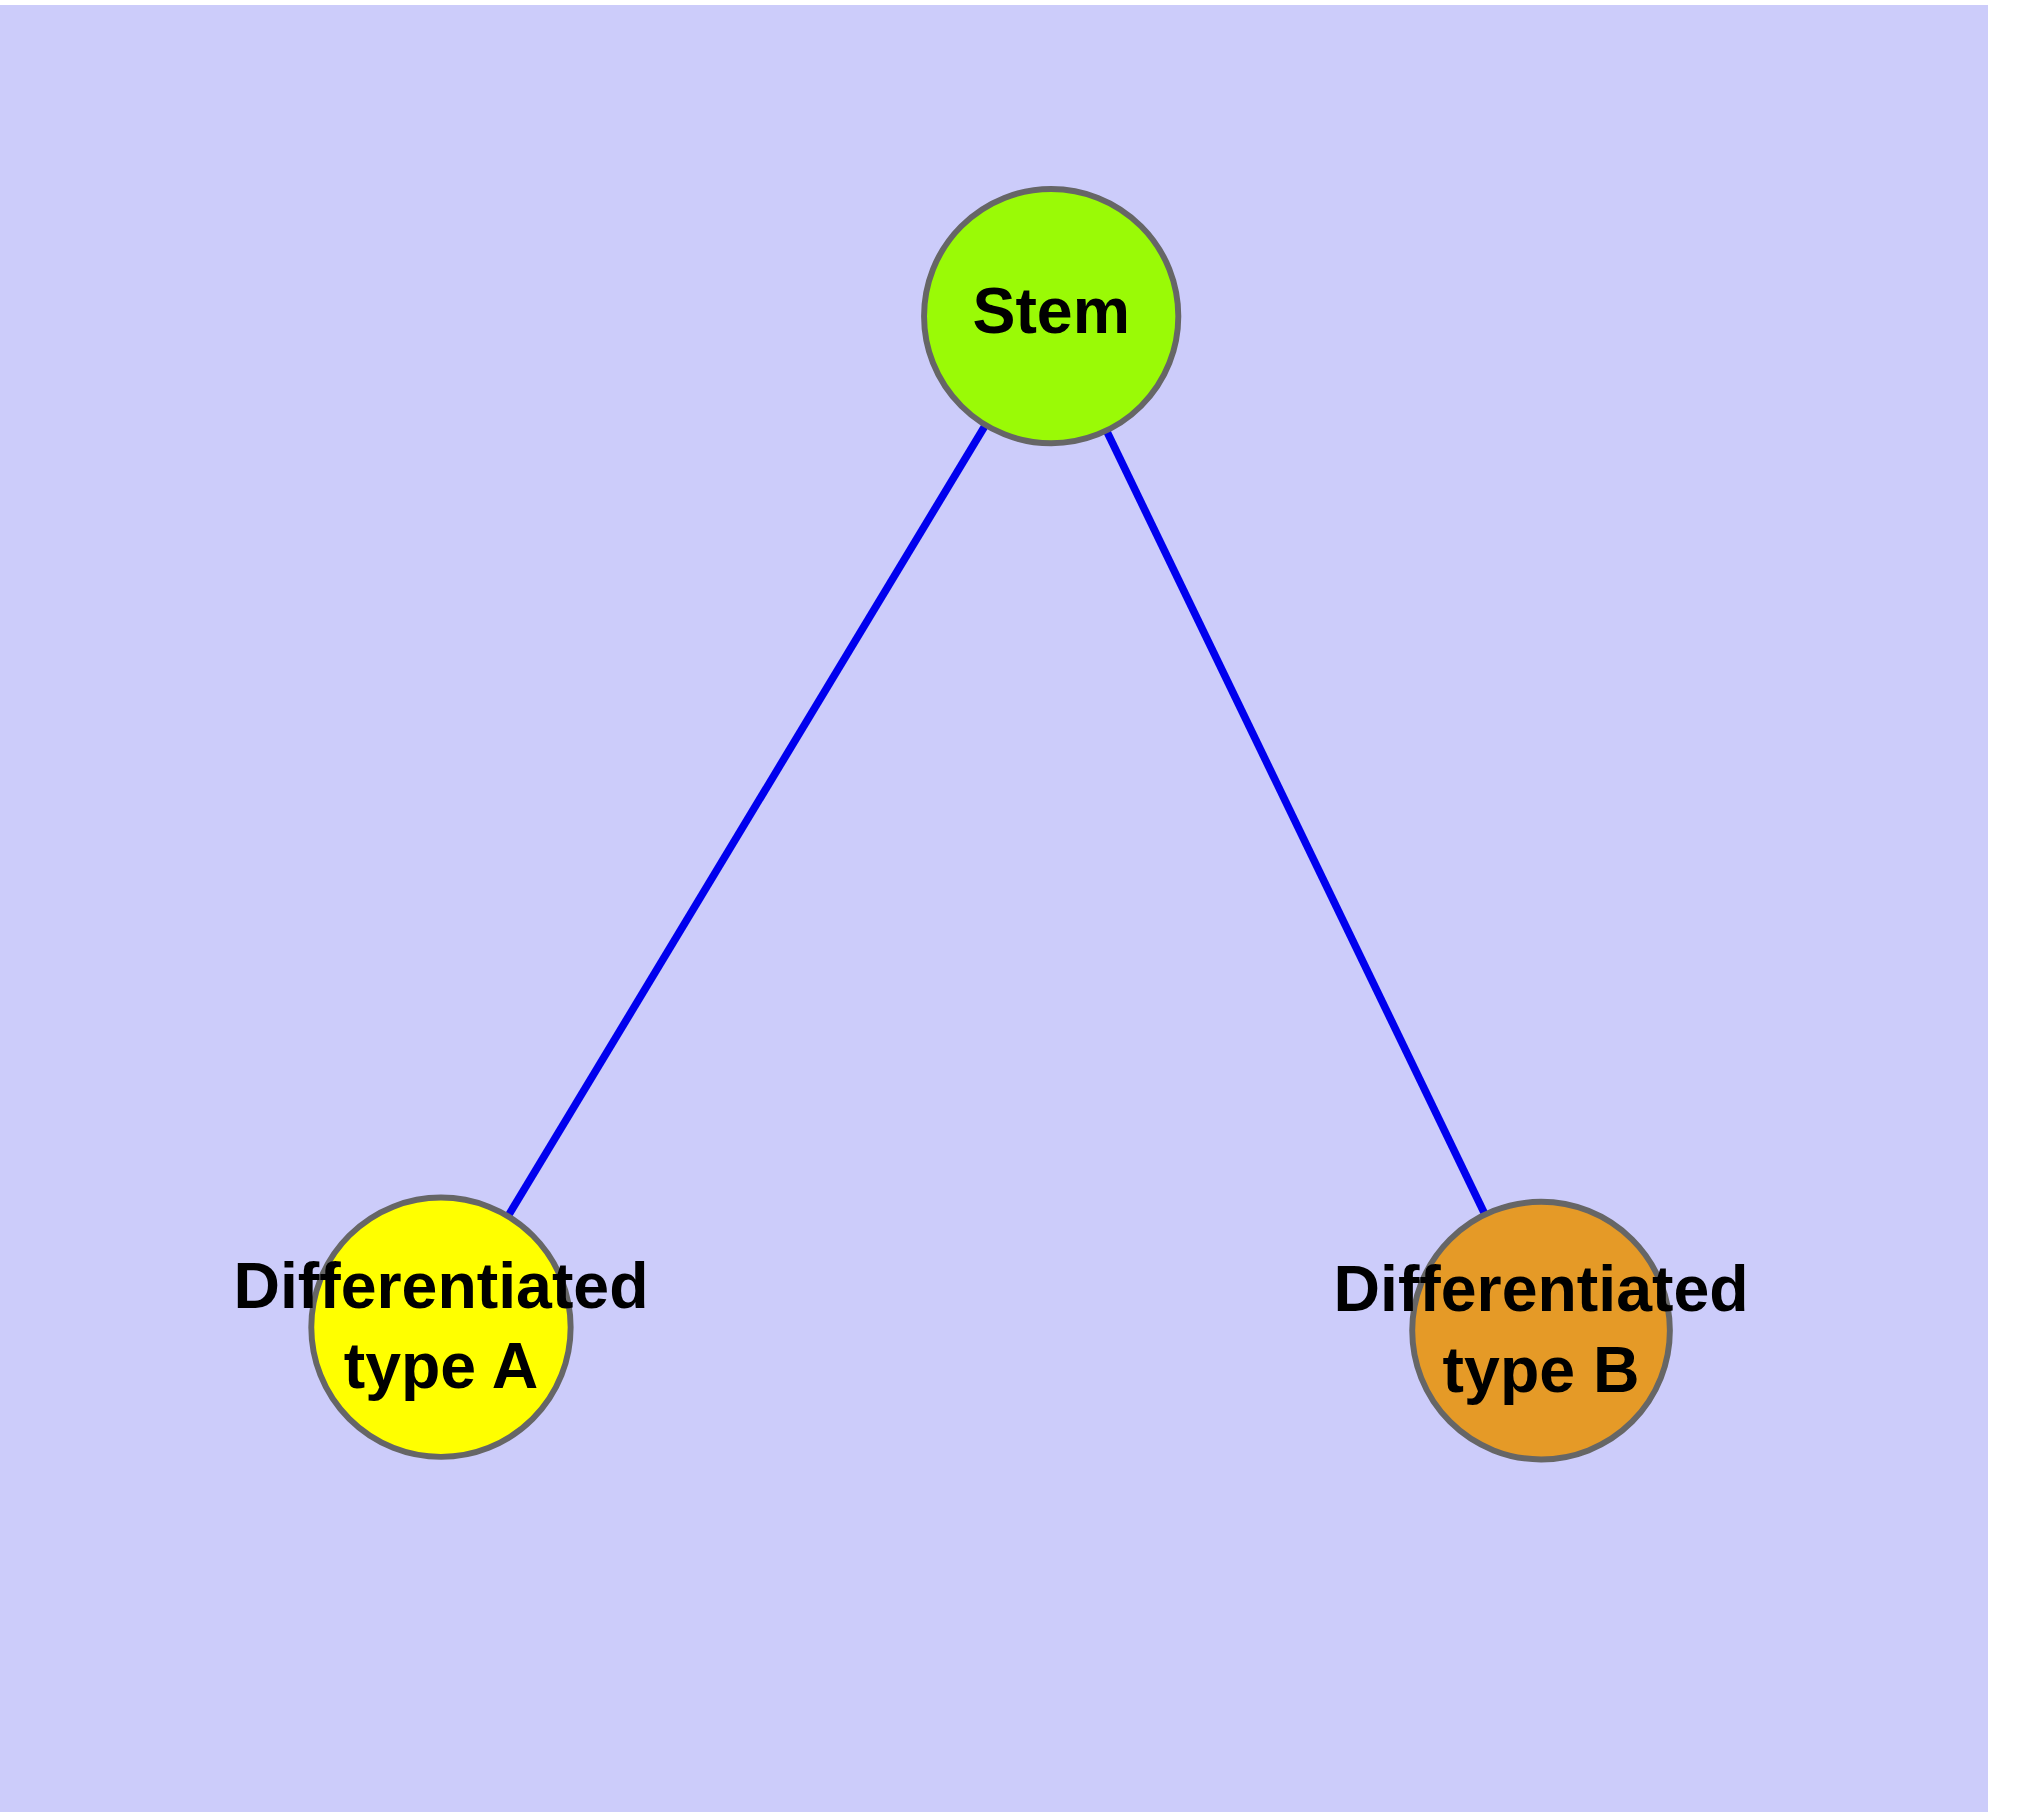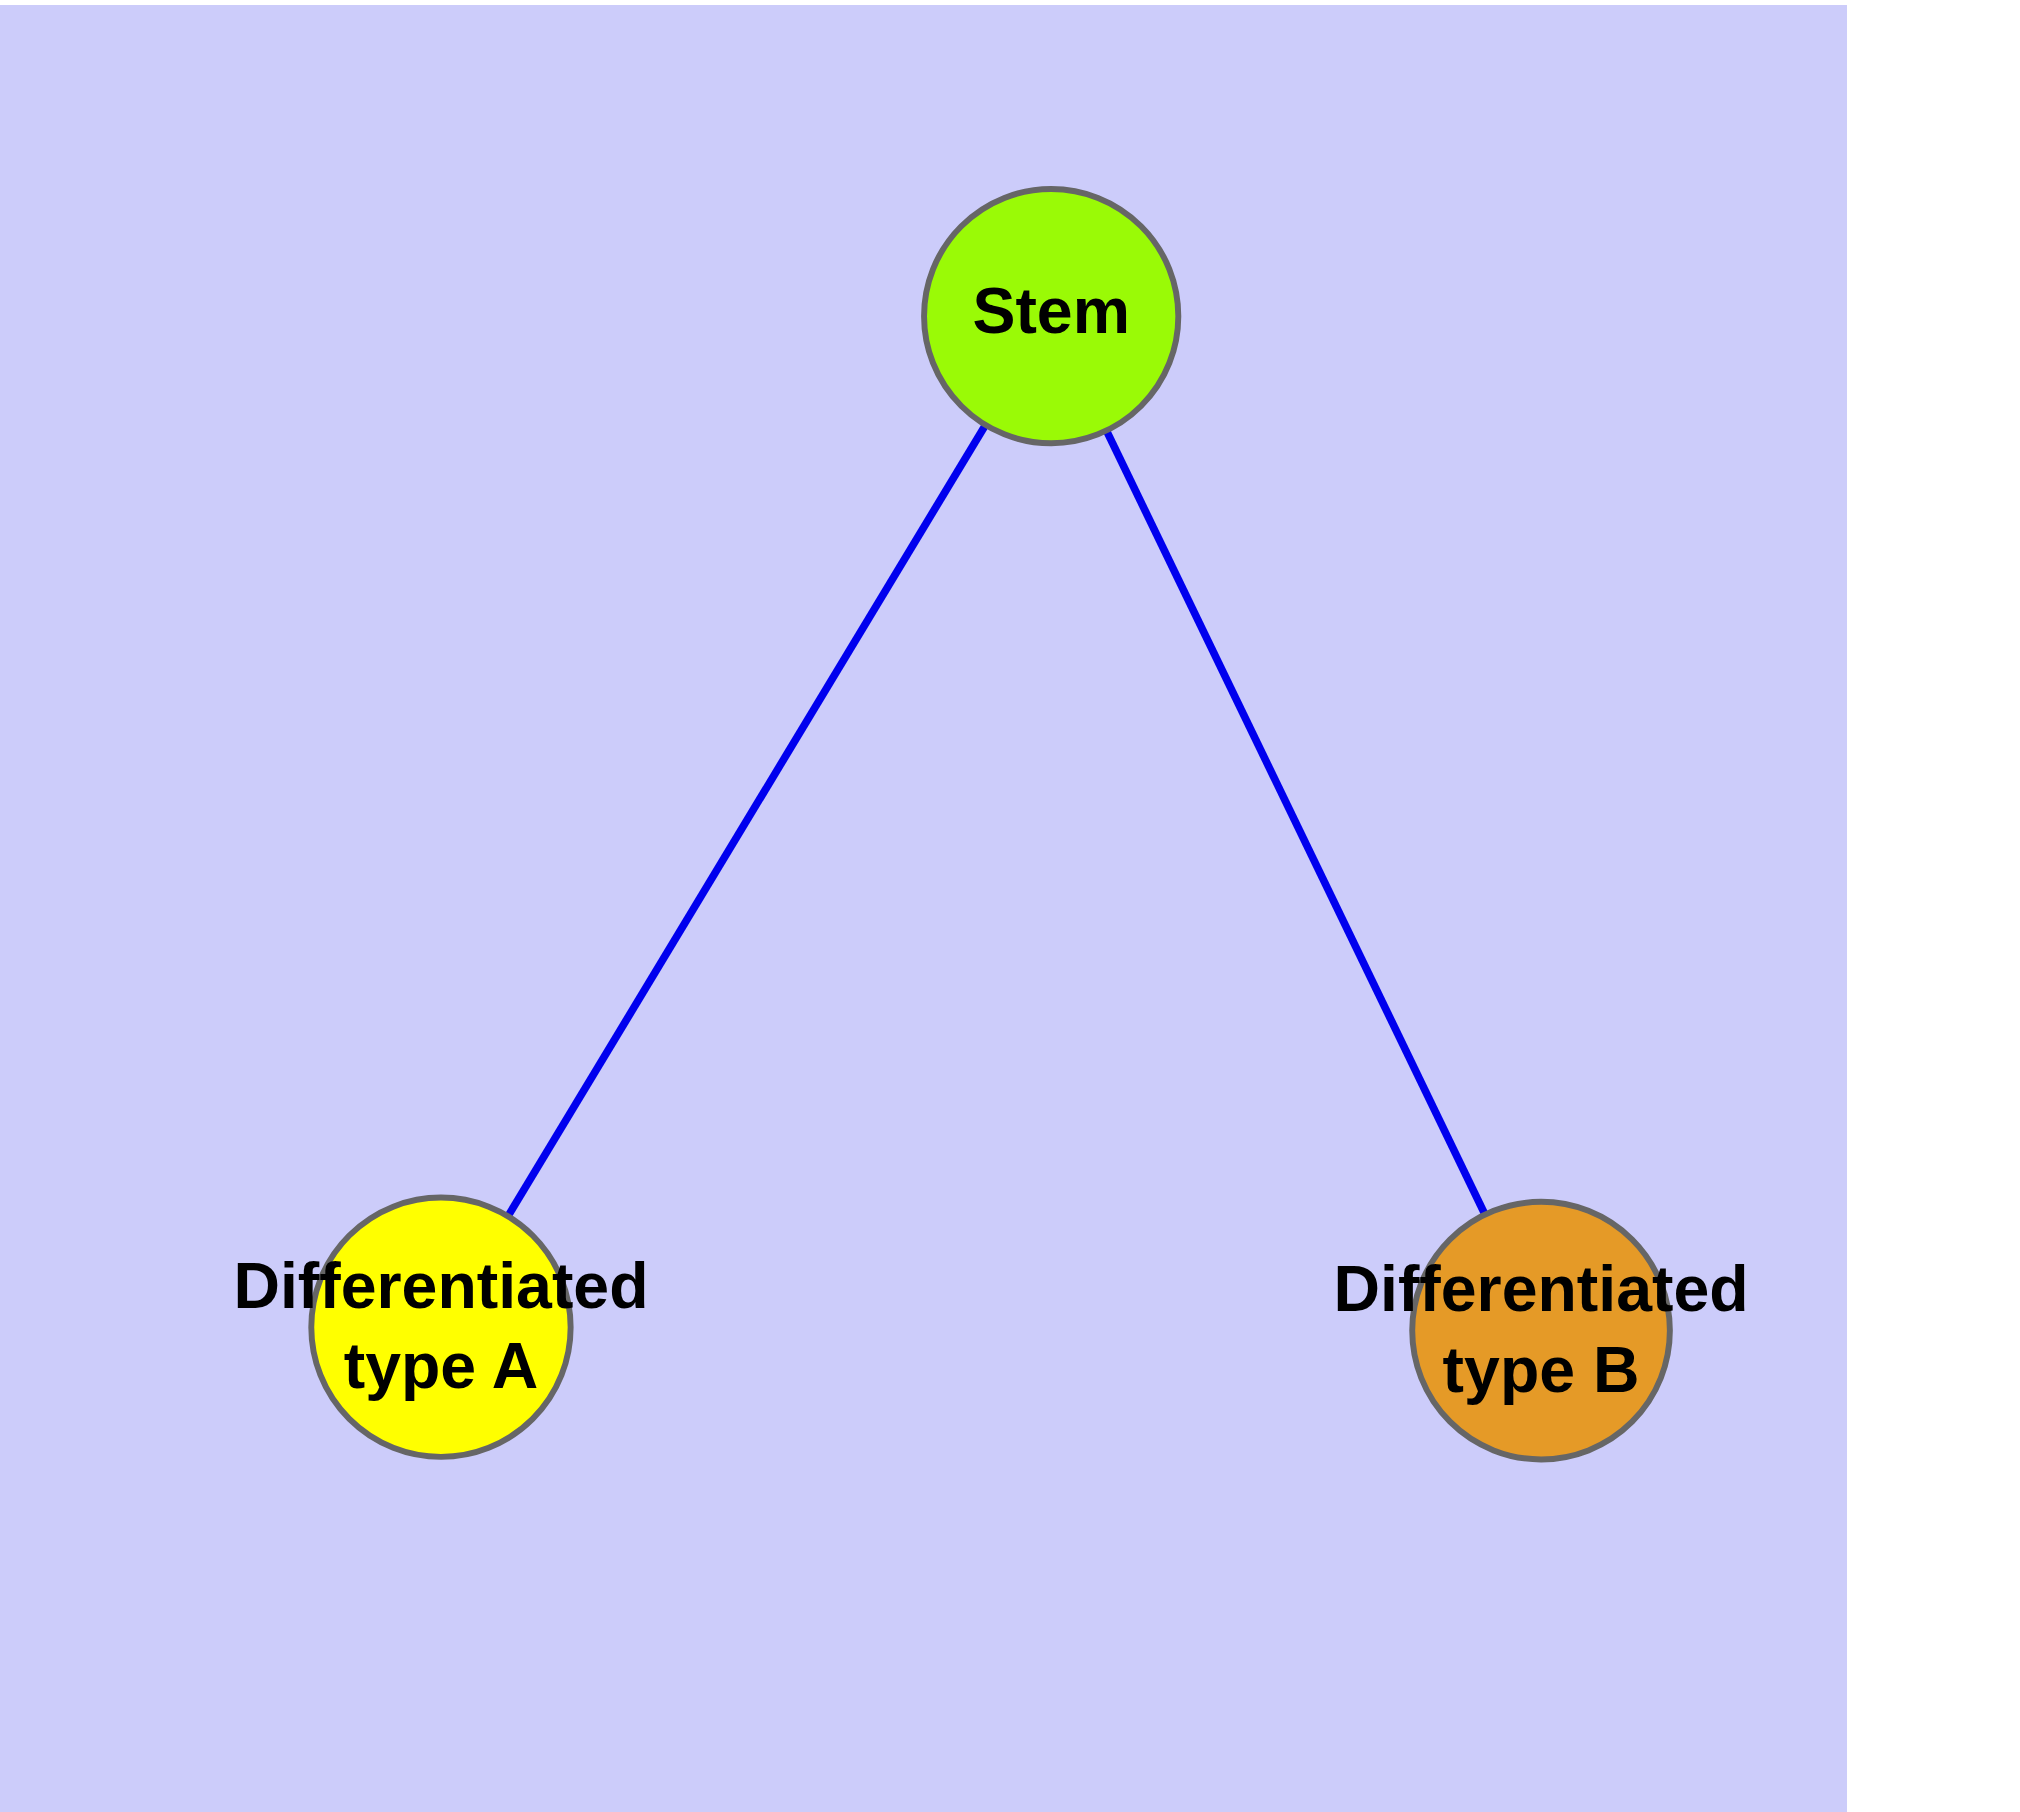--- a/index.html
+++ b/index.html
@@ -9,21 +9,21 @@
     background: #ffffff;
   }
   body {
     width: 2021px;
     height: 1812px;
     overflow: hidden;
     font-family: "Liberation Sans", sans-serif;
   }
   #canvas {
     position: relative;
-    width: 1847px;
+    width: 1988px;
     height: 1812px;
     background: #ccccfa;
     overflow: hidden;
     text-decoration: underline;
   }
   #top-strip {
     position: absolute;
     left: 0;
     top: 0;
     width: 2021px;

